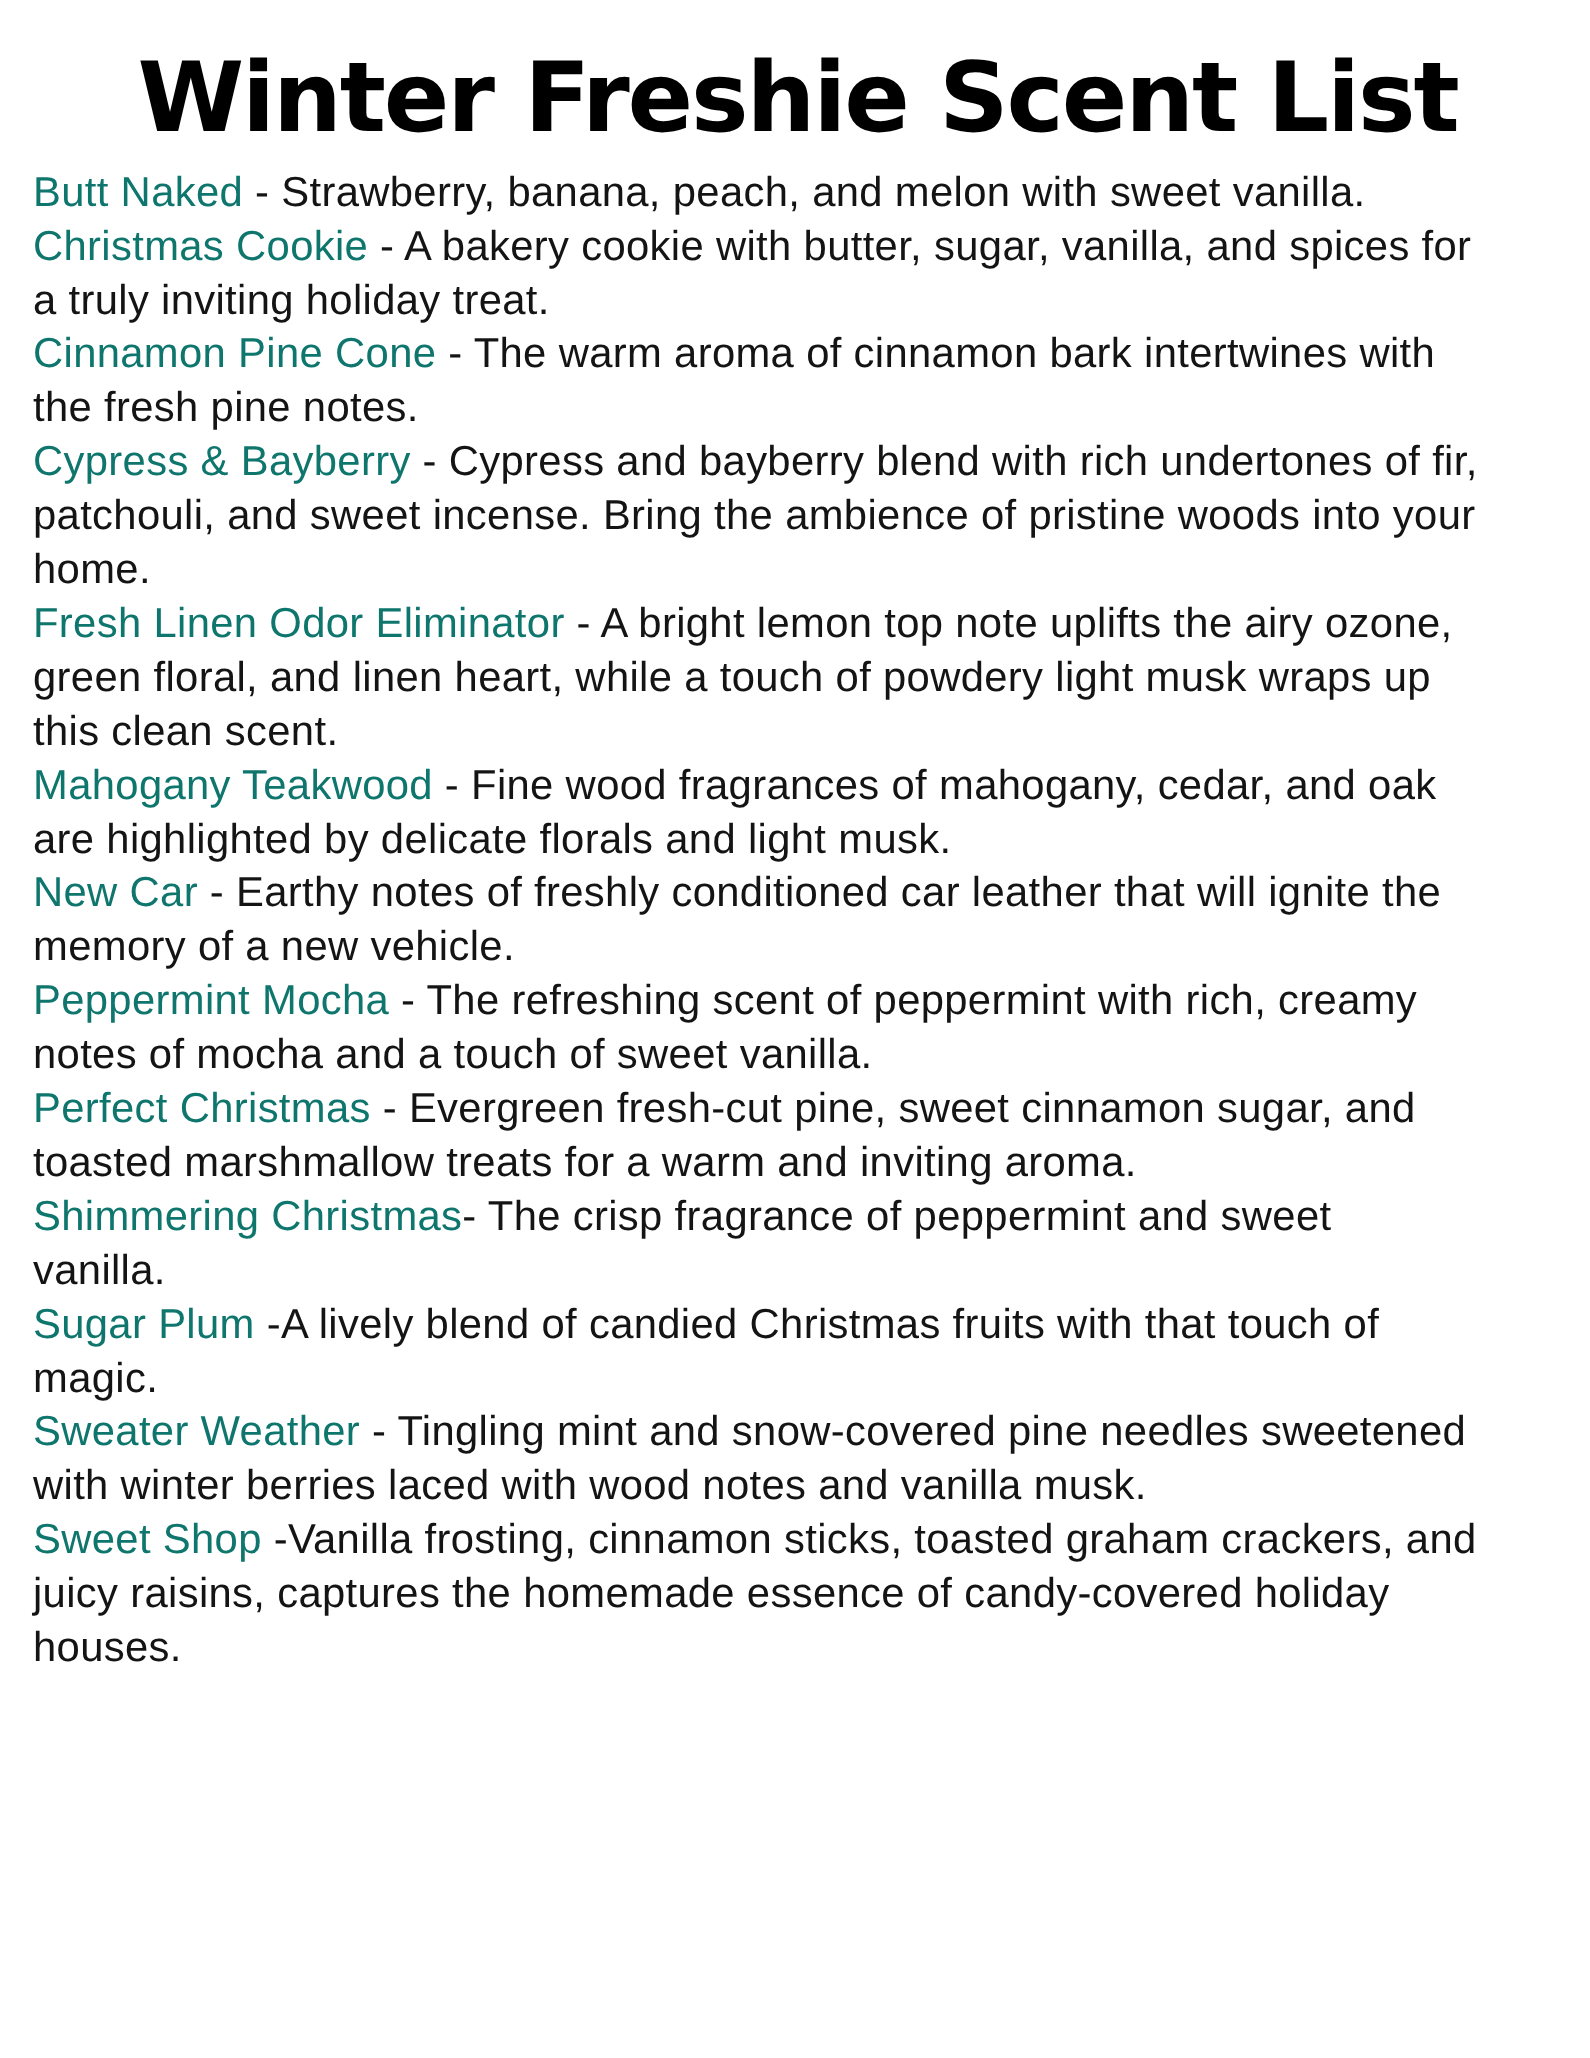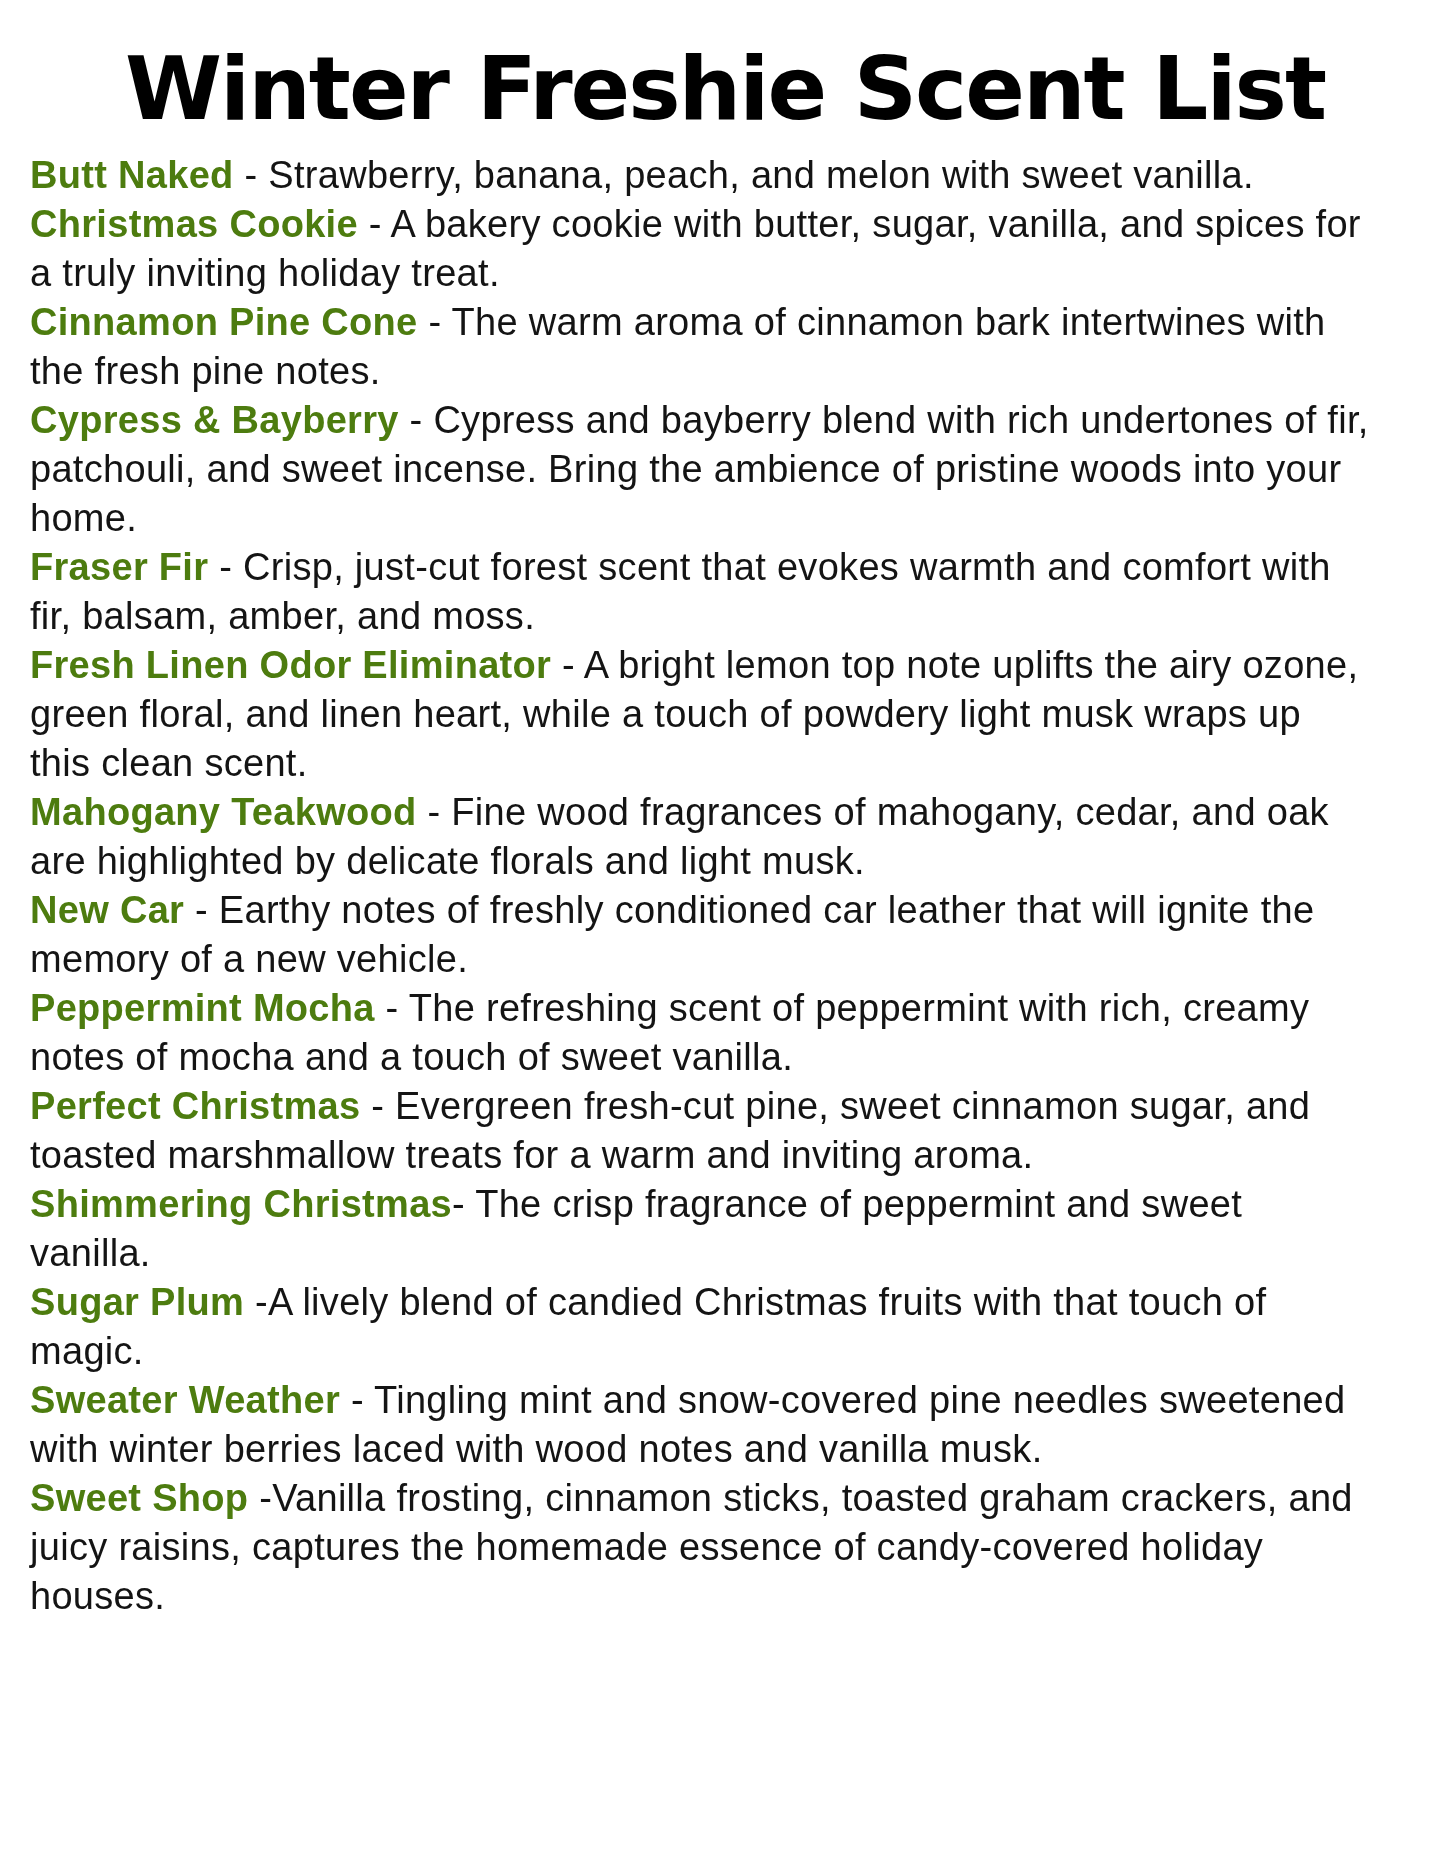--- a/index.html
+++ b/index.html
@@ -31,44 +31,42 @@
     width: 1390px;
   }
   .entry {
     font-size: 38px;
     line-height: 49px;
     letter-spacing: 0.3px;
     white-space: pre-line; 
     color: #141414;
   }
   .scent-name {
-    font-weight: bold;
-    color: #4d7c0f;
+    font-weight: normal;
+    color: #0f766e;
   }
   .scent-sep, .scent-desc {
     font-weight: normal;
   }
 </style>
 </head>
 <body>
 
 <div class="page">
   <h1 class="page-title">Winter Freshie Scent List</h1>
 
   <div class="scent-list">
     <p class="entry"><span class="scent-name">Butt Naked</span><span class="scent-sep"> - </span><span class="scent-desc">Strawberry, banana, peach, and melon with sweet vanilla.</span></p>
     <p class="entry"><span class="scent-name">Christmas Cookie</span><span class="scent-sep"> - </span><span class="scent-desc">A bakery cookie with butter, sugar, vanilla, and spices for
 a truly inviting holiday treat.</span></p>
     <p class="entry"><span class="scent-name">Cinnamon Pine Cone</span><span class="scent-sep"> - </span><span class="scent-desc">The warm aroma of cinnamon bark intertwines with
 the fresh pine notes.</span></p>
     <p class="entry"><span class="scent-name">Cypress &amp; Bayberry</span><span class="scent-sep"> - </span><span class="scent-desc">Cypress and bayberry blend with rich undertones of fir,
 patchouli, and sweet incense. Bring the ambience of pristine woods into your
 home.</span></p>
-    <p class="entry"><span class="scent-name">Fraser Fir</span><span class="scent-sep"> - </span><span class="scent-desc">Crisp, just-cut forest scent that evokes warmth and comfort with
-fir, balsam, amber, and moss.</span></p>
     <p class="entry"><span class="scent-name">Fresh Linen Odor Eliminator</span><span class="scent-sep"> - </span><span class="scent-desc">A bright lemon top note uplifts the airy ozone,
 green floral, and linen heart, while a touch of powdery light musk wraps up
 this clean scent.</span></p>
     <p class="entry"><span class="scent-name">Mahogany Teakwood</span><span class="scent-sep"> - </span><span class="scent-desc">Fine wood fragrances of mahogany, cedar, and oak
 are highlighted by delicate florals and light musk.</span></p>
     <p class="entry"><span class="scent-name">New Car</span><span class="scent-sep"> - </span><span class="scent-desc">Earthy notes of freshly conditioned car leather that will ignite the
 memory of a new vehicle.</span></p>
     <p class="entry"><span class="scent-name">Peppermint Mocha</span><span class="scent-sep"> - </span><span class="scent-desc">The refreshing scent of peppermint with rich, creamy
 notes of mocha and a touch of sweet vanilla.</span></p>
     <p class="entry"><span class="scent-name">Perfect Christmas</span><span class="scent-sep"> - </span><span class="scent-desc">Evergreen fresh-cut pine, sweet cinnamon sugar, and

